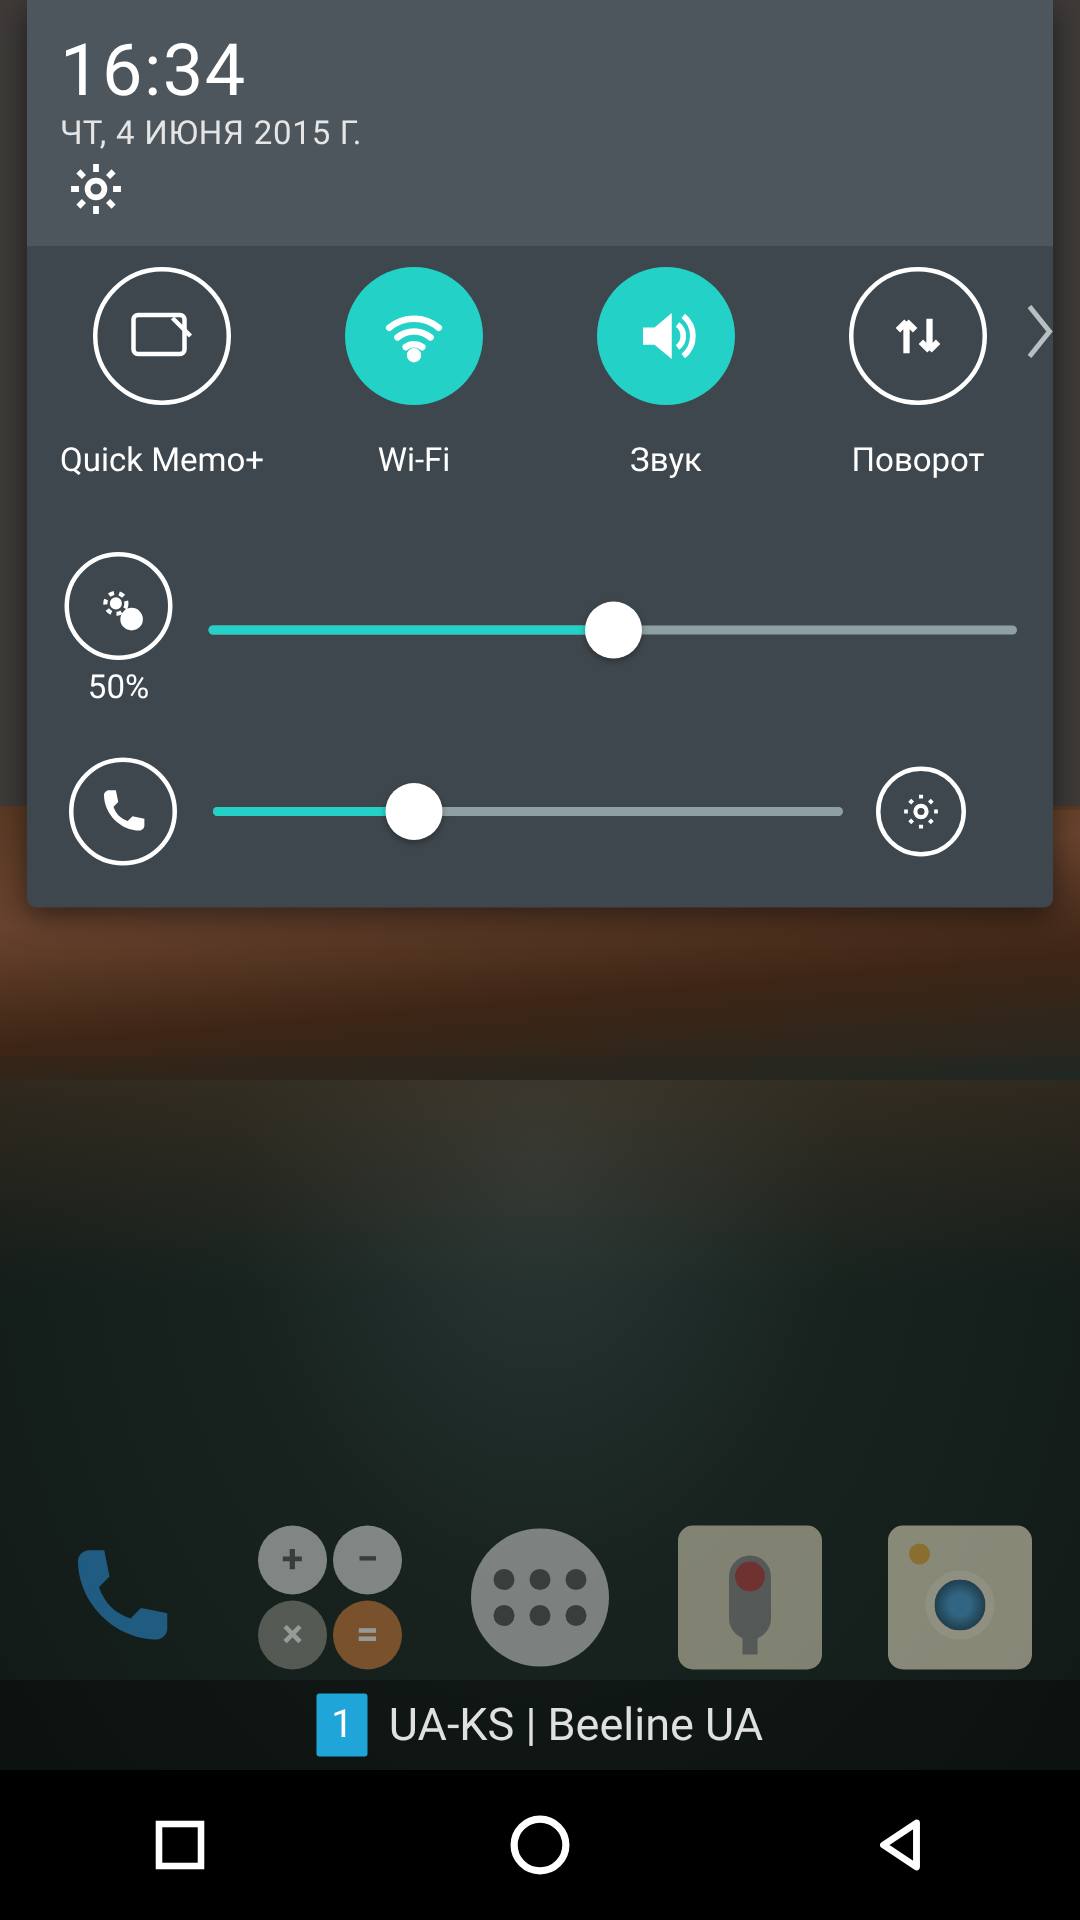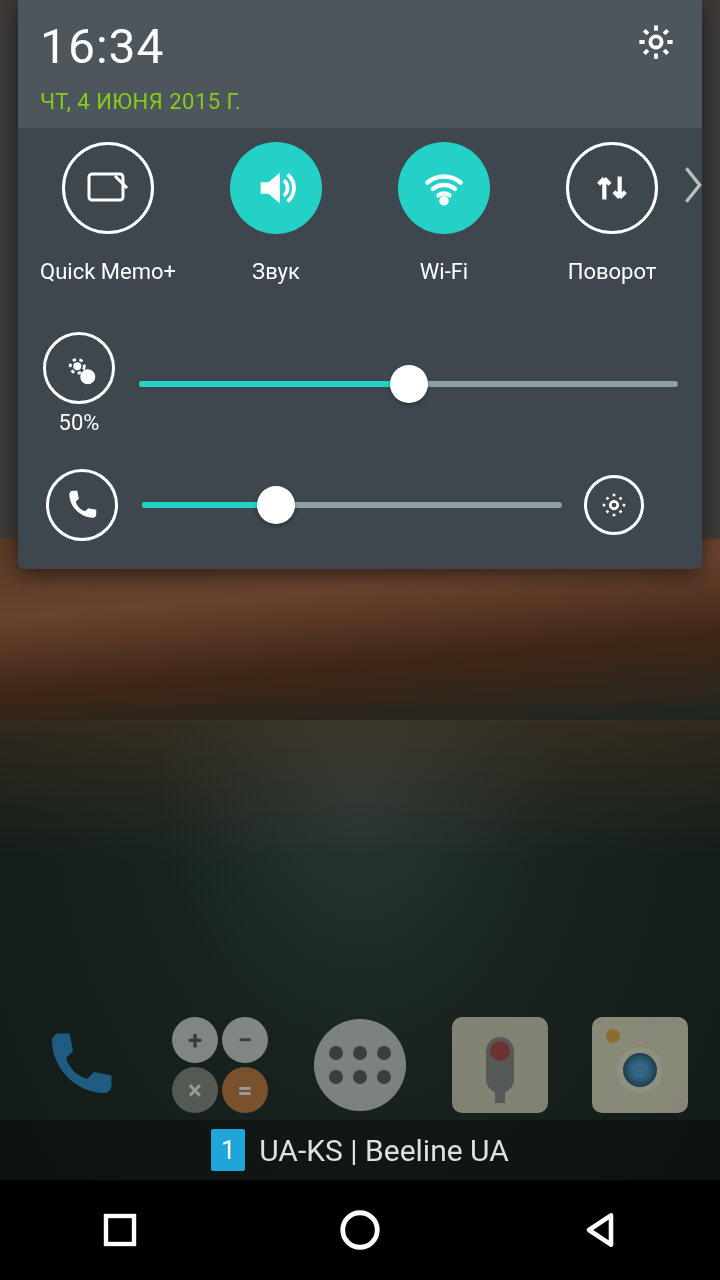--- a/index.html
+++ b/index.html
@@ -32,23 +32,24 @@
     position: absolute; left: 18px; right: 18px; top: 0;
     background: #3e474d;
     border-radius: 0 0 6px 6px;
     box-shadow: 0 6px 20px rgba(0,0,0,.5);
     padding-bottom: 20px;
   }
   .header {
     background: #4d565c;
     display: flex; align-items: flex-start; justify-content: space-between;
     padding: 18px 22px 14px 22px;
+    flex-direction: column;
   }
   .time { font-size: 48px; font-weight: 400; letter-spacing: 1px; }
-  .date { font-size: 22px; color: #84cc16; margin-top: 14px; letter-spacing: .5px;}
+  .date { font-size: 22px; color: #e5e5e5; margin-top: 2px; letter-spacing: .5px;}
   .gear-btn { width: 48px; height: 48px; display:flex; align-items:center; justify-content:center; cursor:pointer; }
 
   .toggles {
     display: flex; align-items: flex-start; padding: 14px 6px 0 6px; position:relative;
   }
   .toggle-item {
     flex: 1 1 0; display:flex; flex-direction:column; align-items:center; gap:24px; cursor:pointer;
   }
   .toggle-circle {
     width: 92px; height: 92px; border-radius: 50%;
@@ -155,39 +156,39 @@
         <svg width="46" height="40" viewBox="0 0 46 40">
           <rect x="4" y="6" width="34" height="26" rx="3" fill="none" stroke="#fff" stroke-width="3"></rect>
           <line x1="30" y1="8" x2="42" y2="20" stroke="#fff" stroke-width="3"></line>
         </svg>
       </div>
       <div class="toggle-label">Quick Memo+</div>
     </div>
 
     <div class="toggle-item">
       <div class="toggle-circle toggle-on">
-        <svg width="50" height="46" viewBox="0 0 24 24" fill="#fff">
-          <path d="M4 9v6h4l6 5V4L8 9H4z"></path>
-          <path d="M16 8a5 5 0 0 1 0 8" fill="none" stroke="#fff" stroke-width="2"></path>
-          <path d="M18 5a9 9 0 0 1 0 14" fill="none" stroke="#fff" stroke-width="2"></path>
-        </svg>
-      </div>
-      <div class="toggle-label">Звук</div>
-    </div>
-
-    <div class="toggle-item">
-      <div class="toggle-circle toggle-on">
         <svg width="54" height="44" viewBox="0 0 24 24" fill="none" stroke="#fff" stroke-width="2.4" stroke-linecap="round">
           <path d="M3 9a14 14 0 0 1 18 0"></path>
             <path d="M6 12.5a9.5 9.5 0 0 1 12 0"></path>
             <path d="M9 16a5 5 0 0 1 6 0"></path>
             <circle cx="12" cy="19" r="1.4" fill="#fff"></circle>
         </svg>
       </div>
       <div class="toggle-label">Wi-Fi</div>
+    </div>
+
+    <div class="toggle-item">
+      <div class="toggle-circle toggle-on">
+        <svg width="50" height="46" viewBox="0 0 24 24" fill="#fff">
+          <path d="M4 9v6h4l6 5V4L8 9H4z"></path>
+          <path d="M16 8a5 5 0 0 1 0 8" fill="none" stroke="#fff" stroke-width="2"></path>
+          <path d="M18 5a9 9 0 0 1 0 14" fill="none" stroke="#fff" stroke-width="2"></path>
+        </svg>
+      </div>
+      <div class="toggle-label">Звук</div>
     </div>
 
     <div class="toggle-item">
       <div class="toggle-circle toggle-off">
         <svg width="46" height="50" viewBox="0 0 24 24" fill="none" stroke="#fff" stroke-width="2.2">
           <path d="M8 18V7M8 7l-3 3M8 7l3 3"></path>
             <path d="M16 6v11M16 17l3-3M16 17l-3-3"></path>
         </svg>
       </div>
       <div class="toggle-label">Поворот</div>

